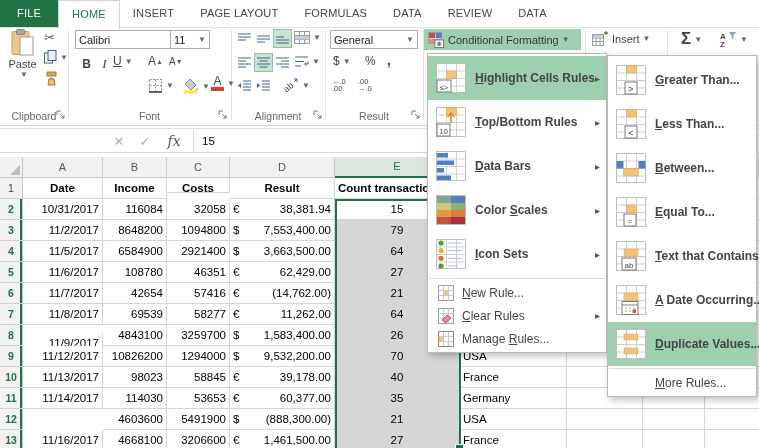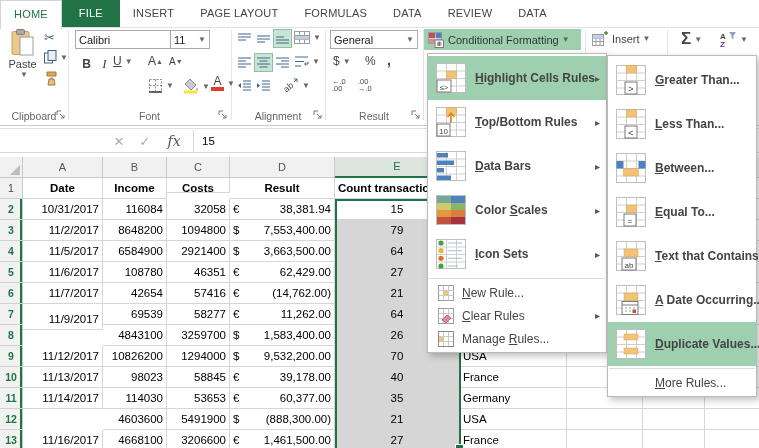--- a/index.html
+++ b/index.html
@@ -82,22 +82,22 @@
   .mi-big .mi-label{font-weight:bold;}
   .accel{text-decoration:underline;}
   .mi-arrow{position:absolute;right:6px;font-size:10px;color:#555;}
   .menu-sep{height:1px;background:#DDDDDD;margin:2px 1px;}
   svg{display:block;}
 </style>
 </head>
 <body>
 
 <div id="tabbar">
+  <span class="tab tab-file">FILE</span>
   <span class="tab tab-active">HOME</span>
-  <span class="tab tab-file">FILE</span>
   <span class="tab">INSERT</span>
   <span class="tab">PAGE LAYOUT</span>
   <span class="tab">FORMULAS</span>
   <span class="tab">DATA</span>
   <span class="tab">REVIEW</span>
   <span class="tab">DATA</span>
 </div>
 
 <div id="ribbon">
   <div class="gsep" style="left:68px"></div>
@@ -444,21 +444,21 @@
     <div class="scell cur" style="left: 230px; top: 147px; width: 105px; height: 21px;">
       <span>€</span>
       <span>11,262.00</span>
     </div>
     <div class="scell center ecell" style="left: 335px; top: 147px; width: 125px; height: 21px;">64</div>
     <div class="scell" style="left: 460px; top: 147px; width: 107px; height: 21px;"></div>
     <div class="scell" style="left: 567px; top: 147px; width: 76px; height: 21px;"></div>
     <div class="scell" style="left: 643px; top: 147px; width: 62px; height: 21px;"></div>
     <div class="scell" style="left: 705px; top: 147px; width: 55px; height: 21px;"></div>
     <div class="rhdr sel" style="left: 0px; top: 168px; width: 23px; height: 21px;">8</div>
-    <div class="scell right" style="left: 23px; top: 152px; width: 80px; height: 21px;">11/9/2017</div>
+    <div class="scell right" style="left: 23px; top: 176px; width: 80px; height: 21px;">11/9/2017</div>
     <div class="scell right" style="left: 103px; top: 168px; width: 64px; height: 21px;">4843100</div>
     <div class="scell right" style="left: 167px; top: 168px; width: 63px; height: 21px;">3259700</div>
     <div class="scell cur" style="left: 230px; top: 168px; width: 105px; height: 21px;">
       <span>$</span>
       <span>1,583,400.00</span>
     </div>
     <div class="scell center ecell" style="left: 335px; top: 168px; width: 125px; height: 21px;">26</div>
     <div class="scell" style="left: 460px; top: 168px; width: 107px; height: 21px;"></div>
     <div class="scell" style="left: 567px; top: 168px; width: 76px; height: 21px;"></div>
     <div class="scell" style="left: 643px; top: 168px; width: 62px; height: 21px;"></div>

